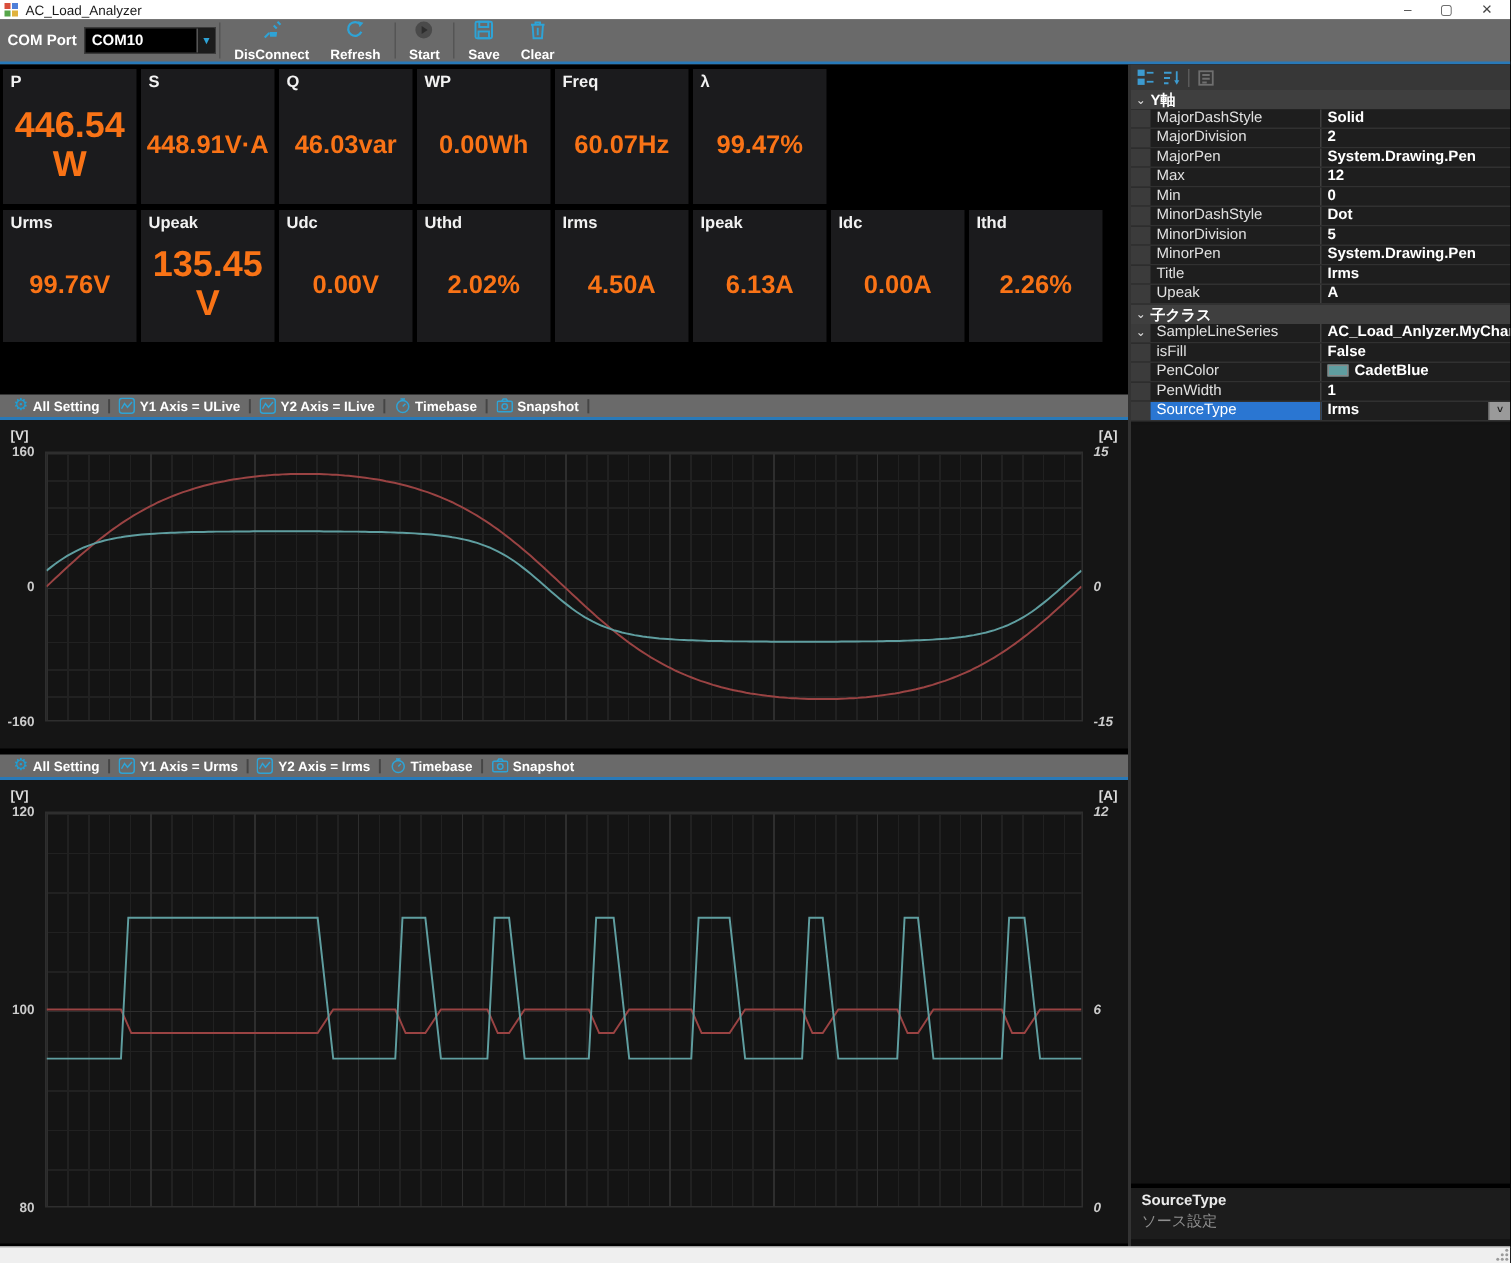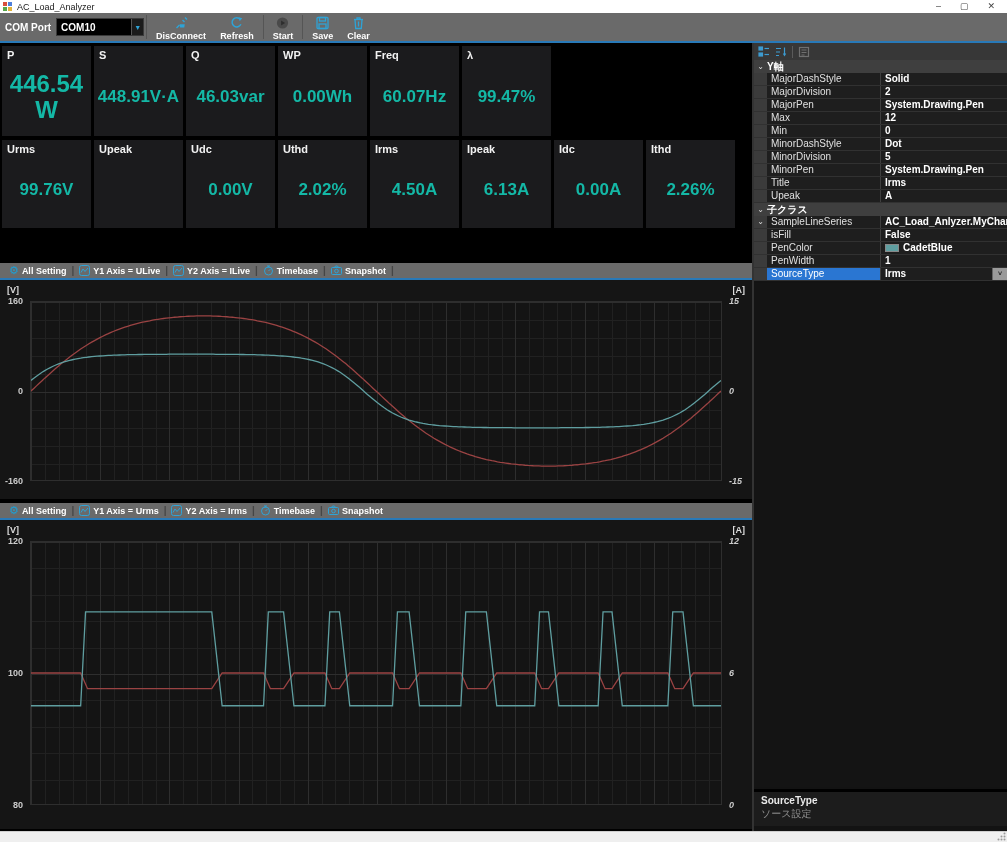--- a/index.html
+++ b/index.html
@@ -17,35 +17,35 @@
   .win-title{font-size:9px;color:#1a1a1a;margin-left:5px;flex:1;}
   .win-controls{display:flex;gap:19px;margin-right:12px;}
   .win-controls span{font-size:9px;color:#444;line-height:13px;cursor:default;}
 
   
   .main-toolbar{position:absolute;left:0;top:13px;width:100%;height:30px;background:#6a6a6a;border-bottom:2px solid #2879b8;display:flex;align-items:center;}
   .com-label{font-size:10px;font-weight:bold;color:#fff;margin:0 5px 0 5px;}
   .combo{width:88px;height:18px;background:#000;border:1px solid #3a3a3a;display:flex;align-items:center;position:relative;}
   .combo .val{font-size:10px;font-weight:bold;color:#fff;padding-left:4px;flex:1;}
   .combo .dd{width:12px;height:100%;background:#1b1b1b;border-left:1px solid #555;color:#2ea3d6;font-size:7px;display:flex;align-items:center;justify-content:center;}
-  .tbtn{display:flex;flex-direction:column;align-items:center;justify-content:flex-end;padding:0 7px;height:28px;cursor:pointer;}
+  .tbtn{display:flex;flex-direction:column;align-items:center;justify-content:space-between;padding:0 7px;height:28px;cursor:pointer;}
   .tbtn .lbl{font-size:9px;font-weight:bold;color:#fff;margin-top:1px;white-space:nowrap;}
   .tsep{width:1px;height:24px;background:#555;margin:0 2px;}
 
   
   .left-region{position:absolute;left:0;top:43px;width:752px;bottom:11px;background:#000;overflow:hidden;}
 
   
   .tiles-row{position:absolute;left:2px;display:flex;gap:3px;}
   .row1{top:3px;}
   .row2{top:97px;border-radius:12px;}
   .tile{width:89px;height:90px;background:#1b1b1d;position:relative;}
   .row2 .tile{height:88px;}
   .tile .tlabel{position:absolute;left:5px;top:3px;font-size:11px;font-weight:bold;color:#f2f2f2;}
-  .tile .tvalue{position:absolute;left:2px;right:2px;top:16px;bottom:4px;display:flex;align-items:center;justify-content:center;text-align:center;font-weight:bold;color:#14b8a6;font-size:17px;line-height:1.1;word-break:break-word;}
+  .tile .tvalue{position:absolute;left:2px;right:2px;top:16px;bottom:4px;display:flex;align-items:center;justify-content:center;text-align:center;font-weight:bold;color:#f97316;font-size:17px;line-height:1.1;word-break:break-word;}
   .tile.big .tvalue{font-size:24px;}
 
   
   .chart-toolbar{position:absolute;left:0;right:0;height:17px;background:#6a6a6a;border-bottom:2px solid #2879b8;display:flex;align-items:center;padding-left:4px;}
   .ct-item{display:flex;align-items:center;gap:3px;padding:0 5px;cursor:pointer;}
   .ct-item .lbl{font-size:9px;font-weight:bold;color:#fff;white-space:nowrap;}
   .ct-sep{color:#454545;font-size:10px;font-weight:bold;}
   .chart-body{position:absolute;left:0;right:0;background:#151515;}
   .ax-unit{position:absolute;top:5px;font-size:9px;font-weight:bold;color:#ddd;}
   .ax-unit.l{left:7px;} .ax-unit.r{right:7px;}
@@ -205,20 +205,21 @@
           <span class="tvalue">99.47%</span>
         </div>
     </div>
     <div class="tiles-row row2">
       <div class="tile">
           <span class="tlabel">Urms</span>
           <span class="tvalue">99.76V</span>
         </div>
       <div class="tile big">
           <span class="tlabel">Upeak</span>
+          <span class="tvalue">135.45 V</span>
         </div>
       <div class="tile">
           <span class="tlabel">Udc</span>
           <span class="tvalue">0.00V</span>
         </div>
       <div class="tile">
           <span class="tlabel">Uthd</span>
           <span class="tvalue">2.02%</span>
         </div>
       <div class="tile">

